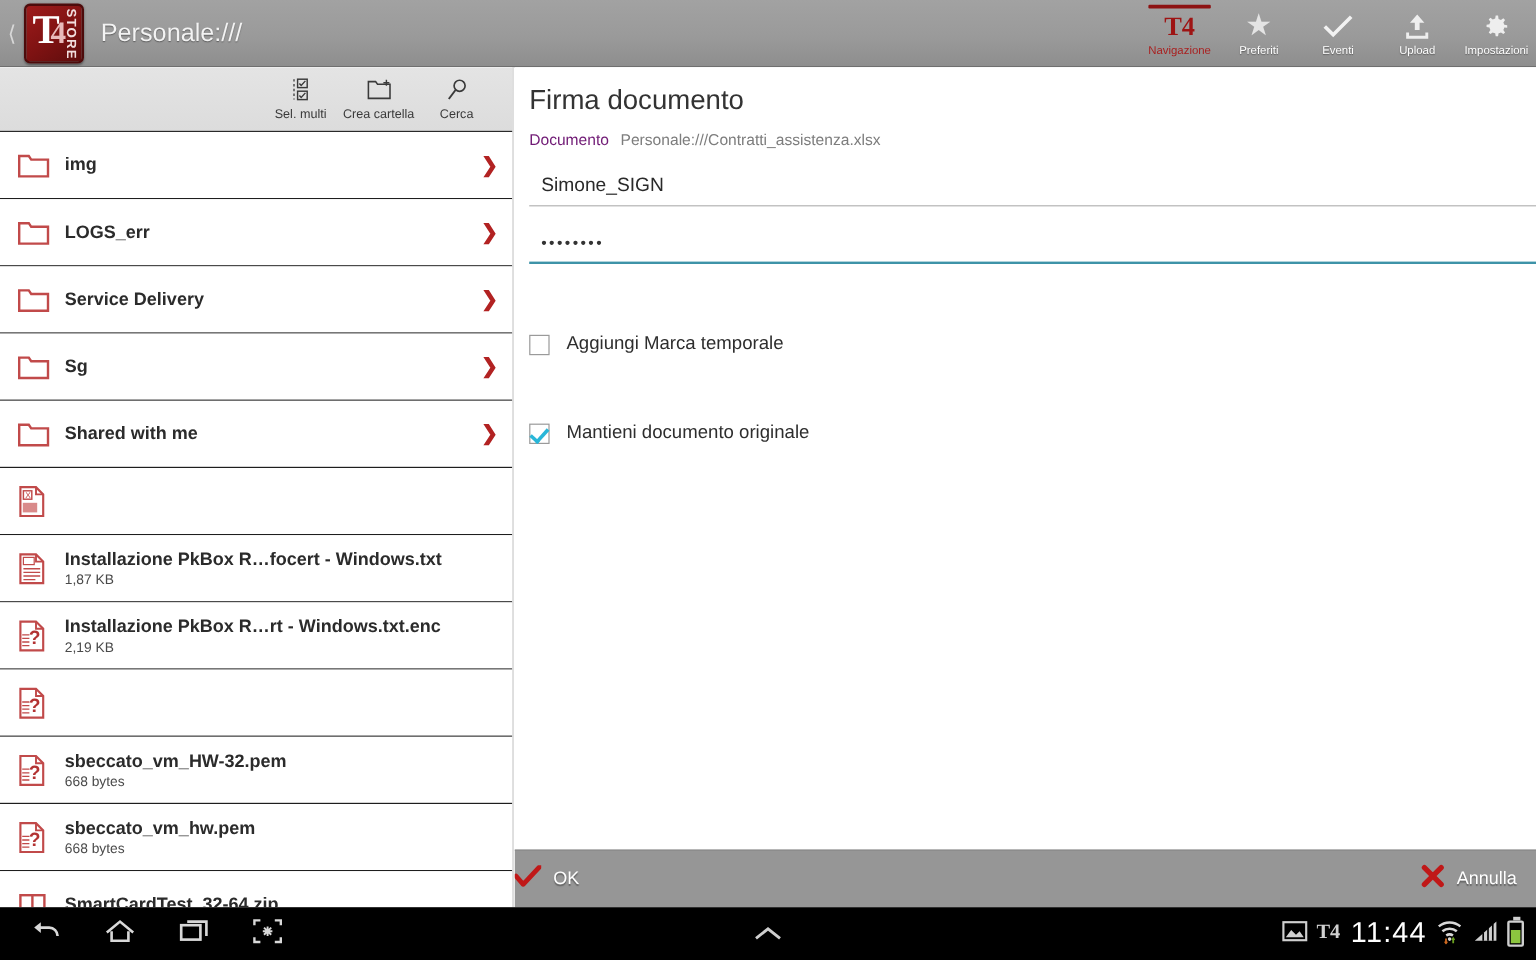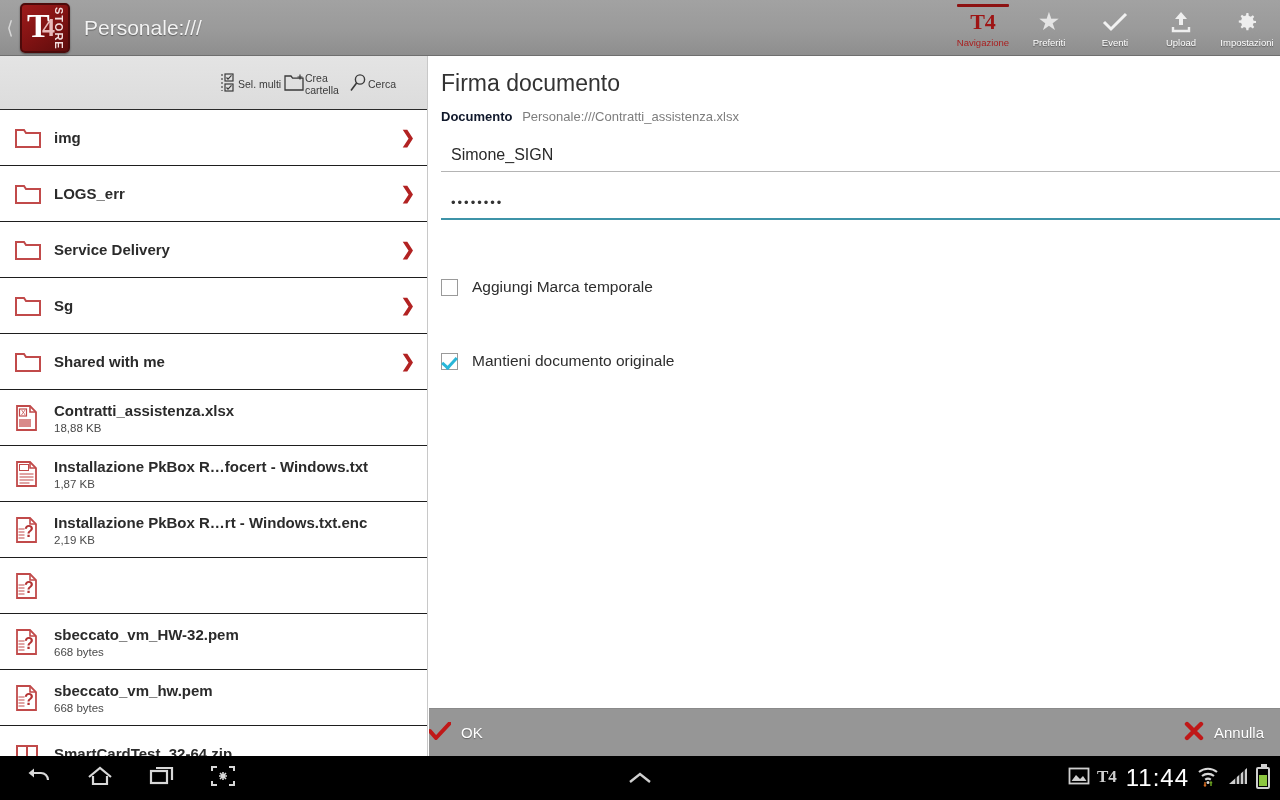--- a/index.html
+++ b/index.html
@@ -76,21 +76,21 @@
     position: absolute; left: 0; top: 56px; width: 428px; height: 700px;
     background: #ffffff; border-right: 1px solid #c8c8c8; overflow: hidden;
   }
   .ltoolbar {
     height: 54px; background: linear-gradient(to bottom,#e4e4e4 0%,#dcdcdc 100%);
     border-bottom: 1px solid #2a2a2a;
     display: flex; align-items: center; justify-content: flex-end;
     padding-right: 14px; gap: 0px;
   }
   .tb-item {
-    width: 65px; display: flex; flex-direction: row; align-items: center;
+    width: 65px; display: flex; flex-direction: column; align-items: center;
     cursor: pointer;
   }
   .tb-item .ti { height: 22px; display:flex; align-items:center; justify-content:center; }
   .tb-item .tl { font-size: 10.5px; color: #3a3a3a; margin-top: 3px; }
 
   .list { height: 646px; overflow: hidden; }
   .row {
     height: 56px; border-bottom: 1px solid #1e1e1e;
     display: flex; align-items: center; padding: 0 12px 0 14px;
     background: #ffffff; cursor: pointer;
@@ -107,21 +107,21 @@
 
   
   .right {
     position: absolute; left: 429px; top: 56px; width: 924px; height: 652px;
     background: #ffffff;
   }
   .panel-title {
     font-size: 23px; color: #333333; padding: 14px 0 0 12px; font-weight: normal;
   }
   .doc-line { padding: 12px 0 0 12px; font-size: 13px; }
-  .doc-line .k { font-weight: bold; color: #0f172a; }
+  .doc-line .k { font-weight: normal; color: #701a75; }
   .doc-line .v { color: #7d7d7d; margin-left: 6px; }
 
   .fieldrow { display: flex; align-items: center; padding: 0 12px 0 12px; margin-top: 14px; }
   .fld {
     flex: 1; height: 34px; display: flex; align-items: center;
     padding: 0 0 0 10px; font-size: 16px; color: #2a2a2a;
     border-bottom: 1px solid #b4b4b4; background: transparent;
   }
   .fld.focused { border-bottom: 2px solid #3e93a8; color: #333; letter-spacing: 2px; font-size: 13px; }
   .refresh-btn {
@@ -320,24 +320,20 @@
       <div class="row file">
         <div class="icon-wrap">
           <svg width="26" height="28" viewBox="0 0 26 28">
             <path d="M3 2 h13 l6 6 v18 H3 Z" fill="#fff" stroke="#c14a4a" stroke-width="1.8"></path>
             <path d="M16 2 v6 h6" fill="none" stroke="#c14a4a" stroke-width="1.6"></path>
             <rect x="5.5" y="5" width="7" height="7" fill="none" stroke="#c14a4a" stroke-width="1.2"></rect>
             <text x="7" y="11" font-size="7" fill="#c14a4a" font-family="Liberation Sans">X</text>
             <rect x="5" y="15" width="12" height="8" fill="#d98a8a"></rect>
           </svg>
         </div>
-        <div class="txt">
-          <div class="name">Contratti_assistenza.xlsx</div>
-          <div class="size">18,88 KB</div>
-        </div>
       </div>
 
       <div class="row file">
         <div class="icon-wrap">
           <svg width="26" height="28" viewBox="0 0 26 28">
             <path d="M3 2 h13 l6 6 v18 H3 Z" fill="#fff" stroke="#c14a4a" stroke-width="1.8"></path>
             <path d="M16 2 v6 h6" fill="none" stroke="#c14a4a" stroke-width="1.6"></path>
             <rect x="5.5" y="4.5" width="9" height="6" fill="none" stroke="#c14a4a" stroke-width="1"></rect>
             <path d="M5.5 14 h14 M5.5 17 h14 M5.5 20 h14 M5.5 23 h10" stroke="#c14a4a" stroke-width="1.2"></path>
           </svg>

